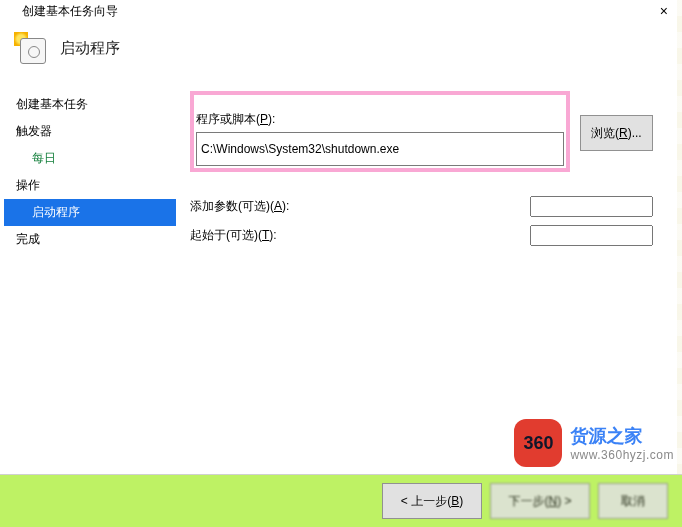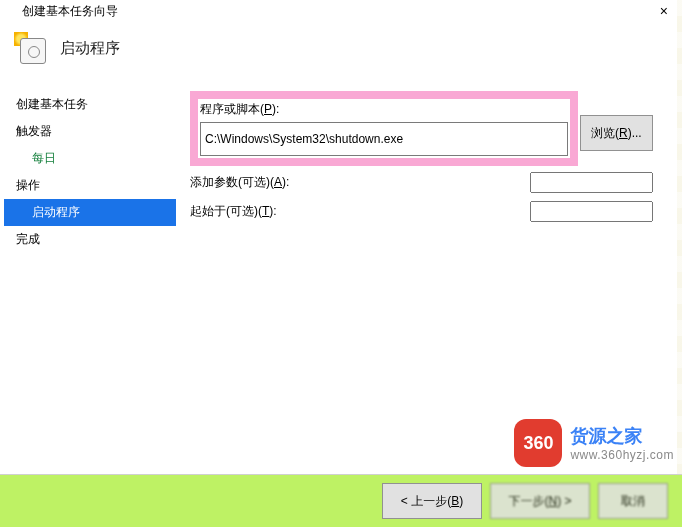--- a/index.html
+++ b/index.html
@@ -17,28 +17,28 @@
   .sidebar{position:absolute;left:4px;top:0;width:172px}
   .sidebar .step{padding:5px 12px;font-size:12px;color:#000}
   .sidebar .sub{padding:5px 12px 5px 28px;font-size:12px;color:#15803d}
   .sidebar .sel{background:#1a73e8;color:#fff}
   .content{position:absolute;left:190px;top:0;right:8px}
   .content .row{margin-bottom:8px;display:flex;align-items:center}
   .content label{font-size:12px;color:#000}
   .content .lbl-col{width:130px}
   .fieldrow{display:flex;align-items:center}
   .fieldrow input[type=text]{height:34px;border:1px solid #7a7a7a;padding:0 4px;font-size:12px;font-family:Tahoma,Arial,sans-serif;box-sizing:border-box}
-  .highlight-box{border:8px solid #f9a8d4;padding:2px 2px 2px 2px;display:inline-block}
+  .highlight-box{border:4px solid #f9a8d4;padding:16px 2px 2px 2px;display:inline-block}
   .btn{height:36px;min-width:68px;background:#e1e1e1;border:1px solid #919191;font-size:12px;padding:0 10px;cursor:default;color:#000}
   .shortfield{width:115px}
   .footer{position:absolute;left:0;right:0;bottom:0;height:52px;border-top:1px solid #d0d0d0;background:#bef264;display:flex;align-items:center;justify-content:flex-end;padding-right:14px;gap:8px}
   .footer .btn{min-width:100px}
   .blurred{filter:blur(1px);opacity:.85}
   .watermark{position:absolute;right:8px;bottom:60px;display:flex;align-items:center;gap:8px;pointer-events:none}
-  .watermark .badge{width:48px;height:48px;background:#e13c2f;color:#ffffff;font-size:18px;font-weight:bold;border-radius:12px;display:flex;align-items:center;justify-content:center;font-family:Arial,sans-serif}
+  .watermark .badge{width:48px;height:48px;background:#e13c2f;color:#0f172a;font-size:18px;font-weight:bold;border-radius:12px;display:flex;align-items:center;justify-content:center;font-family:Arial,sans-serif}
   .watermark .txt{text-align:left}
   .watermark .txt .t1{font-size:18px;color:#3b82f6;font-weight:bold}
   .watermark .txt .t2{font-size:12px;color:#8a8a8a;font-family:Arial,sans-serif;letter-spacing:.5px}
   .edge-hint{position:absolute;right:0;top:0;width:5px;height:100%;background:repeating-linear-gradient(180deg,#f3f0d9 0 16px,#e9e3b6 16px 32px);opacity:.3}
   u{text-decoration:underline}
 </style>
 </head>
 <body>
 
 <div class="window">
@@ -77,21 +77,21 @@
           </label>
         </div>
         <div class="fieldrow">
           <input type="text" style="width: 368px;" value="C:\Windows\System32\shutdown.exe">
         </div>
       </div>
       <button class="btn" style="position:absolute;left:390px;top:24px">
         <span>浏览(</span><u>R</u><span>)...</span>
       </button>
 
-      <div class="row" style="">
+      <div class="row" style="margin-top:18px">
         <label class="lbl-col" style="width:340px">
           <span>添加参数(可选)(</span><u>A</u><span>):</span>
         </label>
         <input type="text" class="shortfield" value="" style="">
       </div>
 
       <div class="row">
         <label class="lbl-col" style="width:340px">
           <span>起始于(可选)(</span><u>T</u><span>):</span>
         </label>

